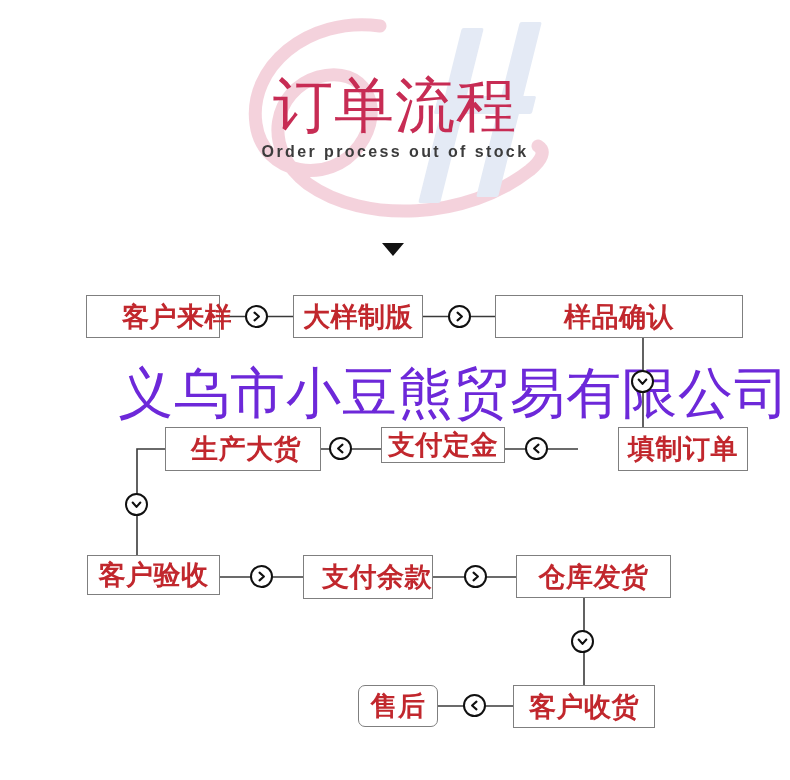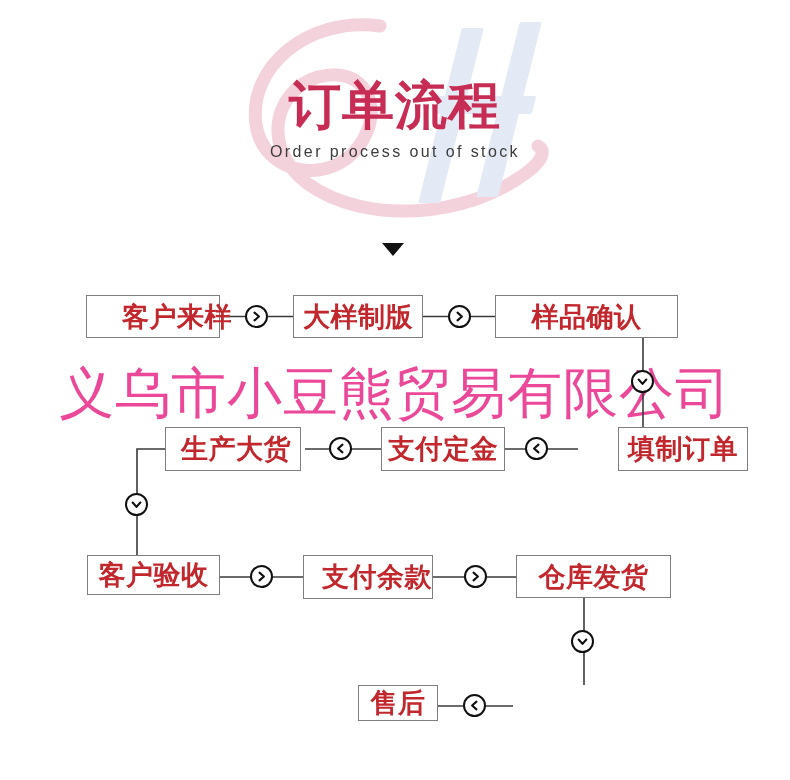--- a/index.html
+++ b/index.html
@@ -10,36 +10,36 @@
   
   .logo-wm{position:absolute;left:0;top:0;width:790px;height:240px;z-index:0;}
   .logo-wm svg{position:absolute;left:212px;top:10px;}
   .logo-bar{position:absolute;background:#e4eaf5;border-radius:2px;transform:skewX(-14deg);}
   .logo-bar.b1{left:440px;top:28px;width:22px;height:175px;}
   .logo-bar.b2{left:498px;top:22px;width:22px;height:175px;}
   .logo-bar.b3{left:436px;top:96px;width:98px;height:18px;}
   
   .header{position:absolute;left:0;top:0;width:100%;text-align:center;z-index:2;}
   .title{
-    margin-top:78px;font-family:"Liberation Serif",serif;font-weight:bold;
-    font-size:52px;line-height:56px;color:#c72c54;letter-spacing:1px;
+    margin-top:78px;font-family:"Liberation Serif",serif;font-weight:normal;
+    font-size:60px;line-height:56px;color:#c72c54;letter-spacing:1px;
   }
   .subtitle{
     margin-top:9px;font-size:16px;line-height:18px;color:#3c3c3c;
-    letter-spacing:2.4px;font-weight:400;
+    letter-spacing:2.4px;font-weight:700;
   }
   .triangle{
     position:absolute;left:382px;top:243px;width:0;height:0;z-index:2;
     border-left:11px solid transparent;border-right:11px solid transparent;
     border-top:13px solid #121212;
   }
   
   .company-wm{
-    position:absolute;left:0;top:363px;width:100%;text-align:center;z-index:0;
-    font-size:55px;line-height:60px;color:#ec4899;font-weight:500;
+    position:absolute;left:0;top:363px;width:100%;text-align:right;z-index:0;
+    font-size:55px;line-height:60px;color:#6d28d9;font-weight:500;
     letter-spacing:1px;white-space:nowrap;
   }
   
   .lines{position:absolute;left:0;top:0;z-index:1;}
   .node{
     position:absolute;z-index:2;background:#ffffff;border:1.5px solid #7f7f7f;
     box-sizing:border-box;display:flex;align-items:center;justify-content:center;
   }
   .node span{
     font-family:"Liberation Serif",serif;font-weight:bold;font-size:27px;
@@ -88,42 +88,45 @@
       <path d="M438 706 H513"></path>
     </g>
   </svg>
 
   <div class="node" style="left:86px;top:295px;width:134px;height:43px;padding-left:48px;">
     <span>客户来样</span>
   </div>
   <div class="node" style="left:293px;top:295px;width:130px;height:43px;">
     <span>大样制版</span>
   </div>
-  <div class="node" style="left:495px;top:295px;width:183px;height:43px;">
+  <div class="node" style="left:495px;top:295px;width:248px;height:43px;">
     <span>样品确认</span>
   </div>
   <div class="node" style="left:578px;top:427px;width:130px;height:44px;margin-left:40px;">
     <span>填制订单</span>
   </div>
-  <div class="node" style="left:381px;top:427px;width:124px;height:44px;">
+  <div class="node" style="left:381px;top:427px;width:124px;height:36px;">
     <span>支付定金</span>
   </div>
-  <div class="node" style="left:165px;top:427px;width:136px;height:44px;padding-left:6px;">
+  <div class="node" style="left:165px;top:427px;width:156px;height:44px;padding-left:6px;">
     <span>生产大货</span>
   </div>
   <div class="node" style="left:87px;top:555px;width:133px;height:40px;">
     <span>客户验收</span>
   </div>
   <div class="node" style="left:303px;top:555px;width:130px;height:44px;justify-content:flex-end;">
     <span>支付余款</span>
   </div>
   <div class="node" style="left:516px;top:555px;width:155px;height:43px;">
     <span>仓库发货</span>
   </div>
-  <div class="node" style="left:358px;top:685px;width:80px;height:36px;">
+  <div class="node" style="left:513px;top:685px;width:142px;height:43px;">
+    <span>客户收货</span>
+  </div>
+  <div class="node" style="left:358px;top:685px;width:80px;height:42px;border-radius:7px;">
     <span>售后</span>
   </div>
 
   <div class="conn" style="left:245px;top:305px;">
     <svg width="11" height="11" viewBox="0 0 10 10">
         <polyline points="3.2,1.5 7.2,5 3.2,8.5" stroke="#101010" stroke-width="1.9" fill="none" stroke-linecap="round" stroke-linejoin="round"></polyline>
       </svg>
   </div>
   <div class="conn" style="left:448px;top:305px;">
     <svg width="11" height="11" viewBox="0 0 10 10">

